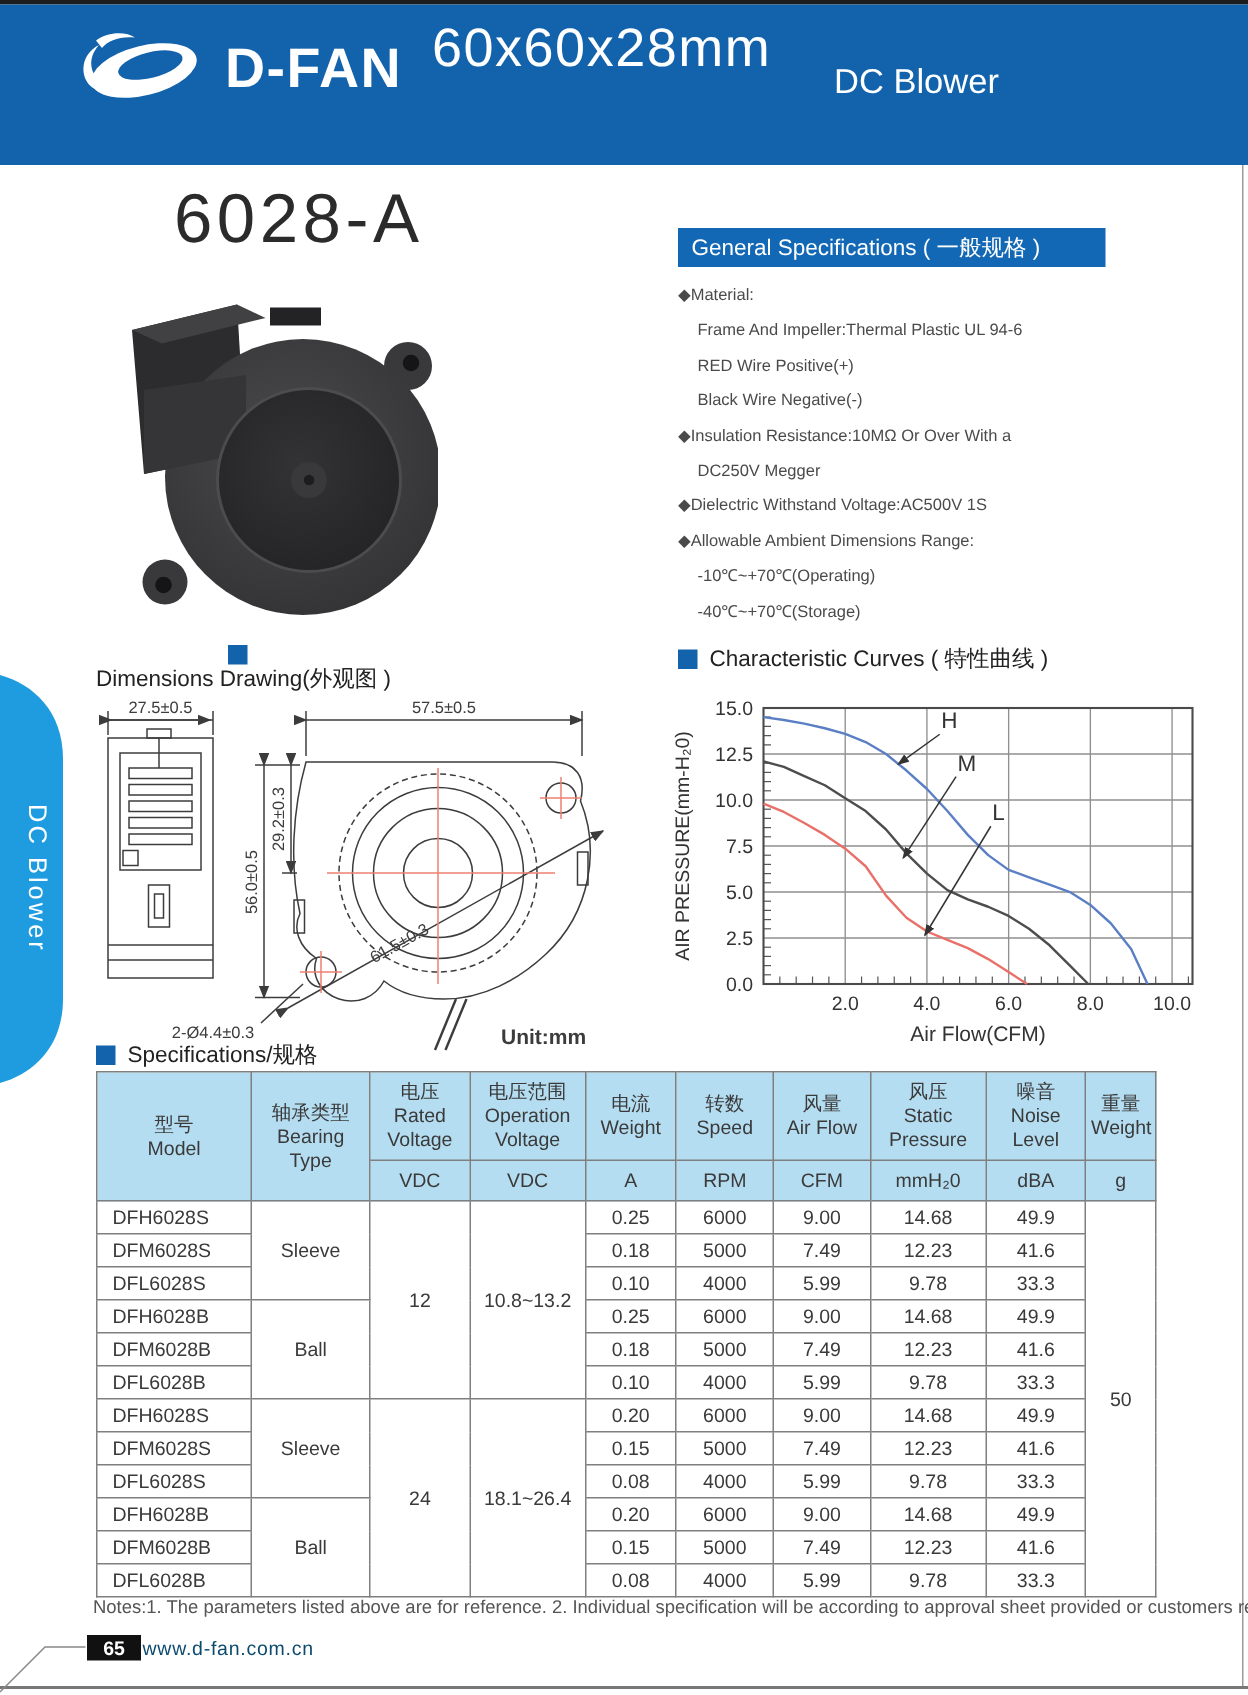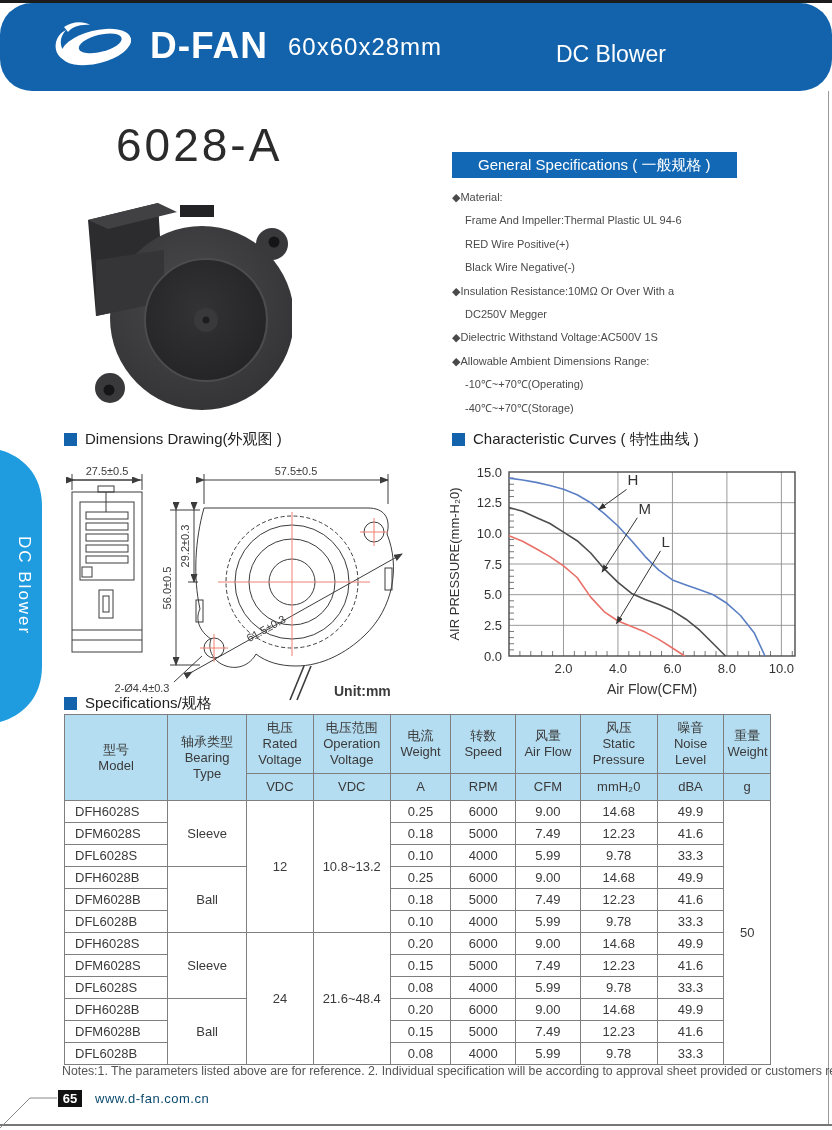--- a/index.html
+++ b/index.html
@@ -3,35 +3,35 @@
 <meta charset="utf-8">
 <style>
   html,body{margin:0;padding:0;}
   body{width:832px;height:1130px;position:relative;background:#fff;
        font-family:"Liberation Sans", sans-serif;color:#333;overflow:hidden;}
   .page-top-rule{position:absolute;top:0;left:0;width:832px;height:3px;background:#1c1c1c;}
   .page-right-rule{position:absolute;top:91px;right:3px;width:1px;height:1034px;background:#9a9a9a;}
   .page-bottom-rule{position:absolute;left:0;top:1124px;width:832px;height:2px;background:#777;}
 
   
-  .header-bar{position:absolute;top:3px;left:0;width:832px;height:88px;background:#1263ac;
-              display:flex;align-items:center;border-radius:32px;}
+  .header-bar{position:absolute;top:3px;left:0;width:832px;height:107px;background:#1263ac;
+              display:flex;align-items:center;}
   .brand-wrap{position:absolute;left:50px;top:14px;display:flex;align-items:center;}
   .brand-text{color:#fff;font-size:37px;font-weight:bold;letter-spacing:1px;margin-left:4px;}
-  .size-text{position:absolute;left:288px;top:30px;color:#fff;font-size:24px;letter-spacing:1px;}
+  .size-text{position:absolute;left:288px;top:8px;color:#fff;font-size:36px;letter-spacing:1px;}
   .type-text{position:absolute;left:556px;top:38px;color:#fff;font-size:23px;}
 
   
   .model-title{position:absolute;left:116px;top:118px;font-size:46px;color:#2b2b2b;letter-spacing:3px;}
   .product-photo{position:absolute;left:80px;top:190px;}
 
   
   .gs-panel{position:absolute;left:452px;top:152px;width:372px;}
   .gs-titlebar{width:285px;height:26px;background:#1268b4;color:#fff;font-size:15px;
-               display:flex;align-items:center;padding-left:26px;box-sizing:border-box;}
+               display:flex;align-items:center;padding-left:9px;box-sizing:border-box;}
   .gs-lines{margin-top:8px;font-size:11px;color:#4a4a4a;}
   .gs-line{line-height:23.4px;white-space:nowrap;}
   .gs-line.nb{padding-left:13px;}
 
   
   .sec-title{position:absolute;display:flex;align-items:center;font-size:15px;color:#222;}
   .sec-title .sq{width:13px;height:13px;background:#1263ac;margin-right:8px;flex:none;}
 
   
   .side-tab{position:absolute;left:0;top:446px;width:48px;height:280px;}
@@ -49,21 +49,21 @@
   table.spec th,table.spec td{border:1px solid #7f7f7f;text-align:center;padding:1px 3px;}
   table.spec thead th{background:#b5ddf1;font-weight:normal;line-height:16px;}
   table.spec thead tr:first-child th{height:56px;}
   table.spec thead tr.units th{height:24px;}
   table.spec tbody td{height:19px;}
   table.spec td.model{text-align:left;padding-left:10px;}
 
   
   .notes{position:absolute;left:62px;top:1064px;font-size:12.3px;color:#555;white-space:nowrap;}
   .footer-line-svg{position:absolute;left:0;top:1086px;}
-  .page-num{position:absolute;left:58px;top:1090px;width:24px;height:17px;background:#111;color:#fff;
+  .page-num{position:absolute;left:58px;top:1090px;width:36px;height:17px;background:#111;color:#fff;
             font-size:13px;font-weight:bold;display:flex;align-items:center;justify-content:center;}
   .website{position:absolute;left:95px;top:1091px;font-size:13px;color:#0c4a6e;letter-spacing:.5px;}
 
   svg text{font-family:"Liberation Sans", sans-serif;}
 </style>
 </head>
 <body>
 
 <div class="page-top-rule"></div>
 <div class="page-right-rule"></div>
@@ -123,21 +123,21 @@
       <div class="gs-line nb">Black Wire Negative(-)</div>
       <div class="gs-line b">◆Insulation Resistance:10MΩ Or Over With a</div>
       <div class="gs-line nb">DC250V Megger</div>
       <div class="gs-line b">◆Dielectric Withstand Voltage:AC500V 1S</div>
       <div class="gs-line b">◆Allowable Ambient Dimensions Range:</div>
       <div class="gs-line nb">-10℃~+70℃(Operating)</div>
       <div class="gs-line nb">-40℃~+70℃(Storage)</div>
     </div>
 </div>
 
-<div class="sec-title" style="left:64px;top:430px;">
+<div class="sec-title" style="left:64px;top:430px;flex-direction:column;">
   <span class="sq"></span>
   <span>Dimensions Drawing(外观图 )</span>
 </div>
 <div class="sec-title" style="left:452px;top:430px;">
   <span class="sq"></span>
   <span>Characteristic Curves ( 特性曲线 )</span>
 </div>
 <div class="sec-title" style="left:64px;top:694px;">
   <span class="sq"></span>
   <span>Specifications/规格</span>
@@ -429,21 +429,21 @@
           <td>0.10</td>
           <td>4000</td>
           <td>5.99</td>
           <td>9.78</td>
           <td>33.3</td>
         </tr>
         <tr>
           <td class="model">DFH6028S</td>
           <td rowspan="3">Sleeve</td>
           <td rowspan="6">24</td>
-          <td rowspan="6">21.6~48.4</td>
+          <td rowspan="6">18.1~26.4</td>
           <td>0.20</td>
           <td>6000</td>
           <td>9.00</td>
           <td>14.68</td>
           <td>49.9</td>
         </tr>
         <tr>
           <td class="model">DFM6028S</td>
           <td>0.15</td>
           <td>5000</td>

